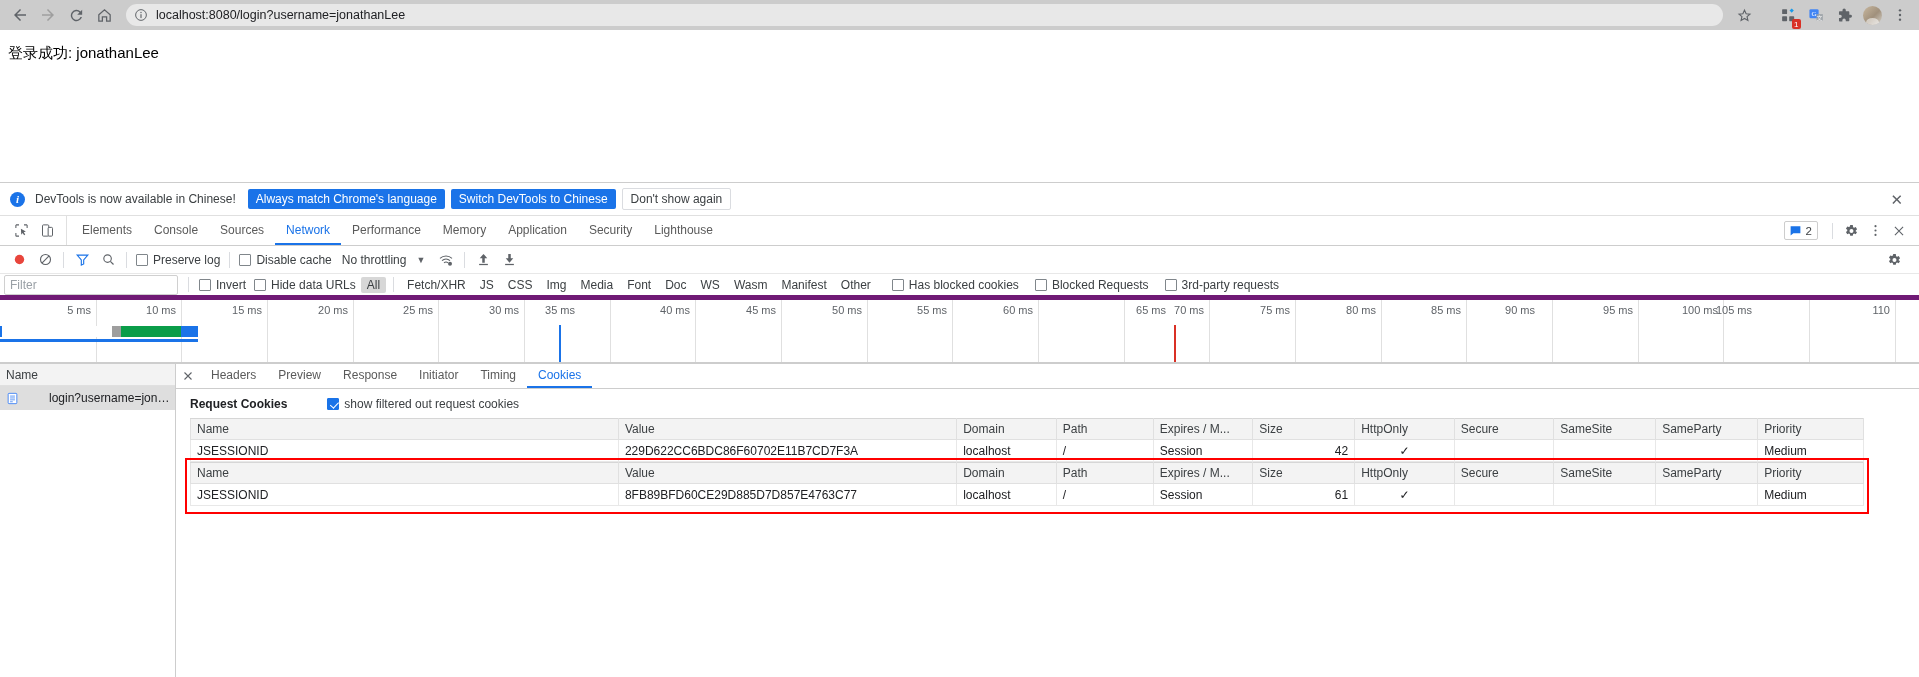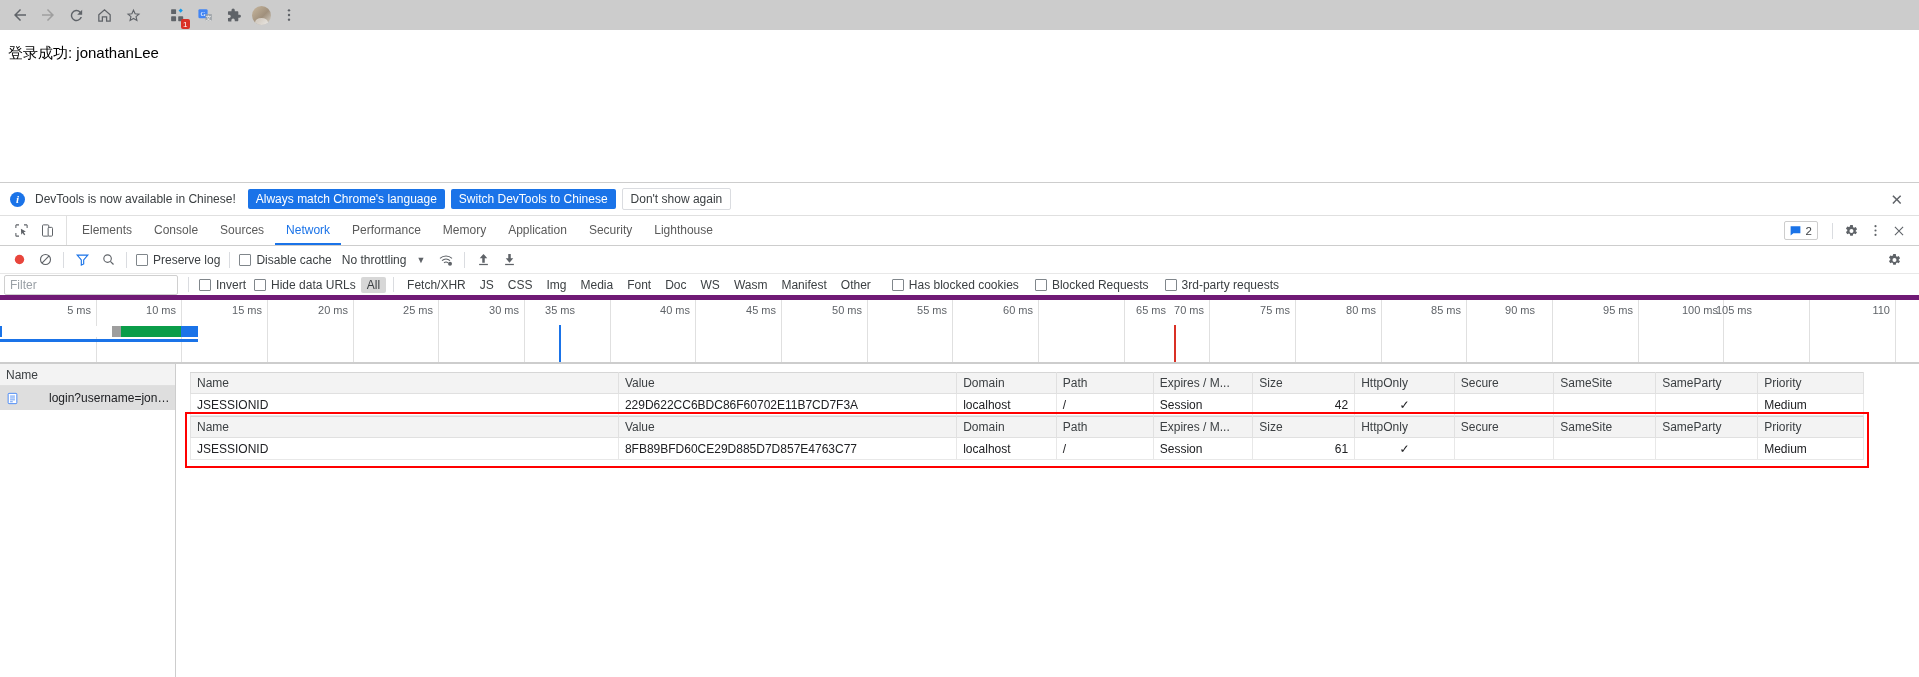--- a/index.html
+++ b/index.html
@@ -478,20 +478,30 @@
     <svg width="17" height="17" viewBox="0 0 24 24">
         <path fill="#5f6368" d="M17.65 6.35A8 8 0 1 0 19.73 14h-2.1A6 6 0 1 1 16.2 7.8L13 11h7V4z"></path>
       </svg>
   </div>
   <div class="nav-btn">
     <svg width="17" height="17" viewBox="0 0 24 24">
         <path fill="none" stroke="#5f6368" stroke-width="1.8" d="M4 11L12 4l8 7v9h-5v-6H9v6H4z"></path>
       </svg>
   </div>
 
+  <div class="omnibox">
+    <span class="omnibox-icon">
+      <svg width="14" height="14" viewBox="0 0 24 24">
+          <circle cx="12" cy="12" r="9.2" fill="none" stroke="#5f6368" stroke-width="1.7"></circle>
+          <circle cx="12" cy="7.6" r="1.2" fill="#5f6368"></circle>
+          <rect x="11" y="10.4" width="2" height="7" rx="1" fill="#5f6368"></rect>
+        </svg>
+    </span>
+    <span class="omnibox-url">localhost:8080/login?username=jonathanLee</span>
+  </div>
 
   <div class="tb-icons">
     <div class="tb-icon star-wrap">
       <svg width="17" height="17" viewBox="0 0 24 24">
           <path fill="none" stroke="#5f6368" stroke-width="1.6" d="M12 4.5l2.3 5 5.4.5-4.1 3.6 1.2 5.3L12 16.1 7.2 18.9l1.2-5.3L4.3 10l5.4-.5z"></path>
         </svg>
     </div>
     <div class="tb-icon">
       <svg width="17" height="17" viewBox="0 0 24 24">
         <rect x="3" y="3" width="7" height="7" rx="1" fill="#5f6368"></rect>
@@ -769,23 +779,43 @@
           <svg width="13" height="13" viewBox="0 0 24 24">
               <rect x="4" y="2.5" width="16" height="19" rx="1.5" fill="#fff" stroke="#4285f4" stroke-width="1.7"></rect>
               <path stroke="#4285f4" stroke-width="1.5" d="M7.5 7.5h9M7.5 11h9M7.5 14.5h9M7.5 18h5"></path>
             </svg>
         </span>
         <span class="rl-name">login?username=jonatha...</span>
       </div>
     </div>
 
     <div class="detail">
+      <div class="detail-tabs">
+        <span class="close-x">
+          <svg width="12" height="12" viewBox="0 0 24 24">
+              <path stroke="#5f6368" stroke-width="2.2" d="M5 5l14 14M19 5L5 19"></path>
+            </svg>
+        </span>
+        <span class="d-tab">Headers</span>
+        <span class="d-tab">Preview</span>
+        <span class="d-tab">Response</span>
+        <span class="d-tab">Initiator</span>
+        <span class="d-tab">Timing</span>
+        <span class="d-tab active">Cookies</span>
+      </div>
 
       <div class="detail-body">
 
+        <div class="section-head">
+          <span class="section-title">Request Cookies</span>
+          <label class="ck-label">
+            <span class="cb checked"></span>
+            <span>show filtered out request cookies</span>
+          </label>
+        </div>
 
         <table class="ck-table">
           <colgroup>
             <col style="width:344px">
               <col style="width:272px">
               <col style="width:80px">
               <col style="width:78px">
             <col style="width:80px">
               <col style="width:82px">
               <col style="width:80px">

